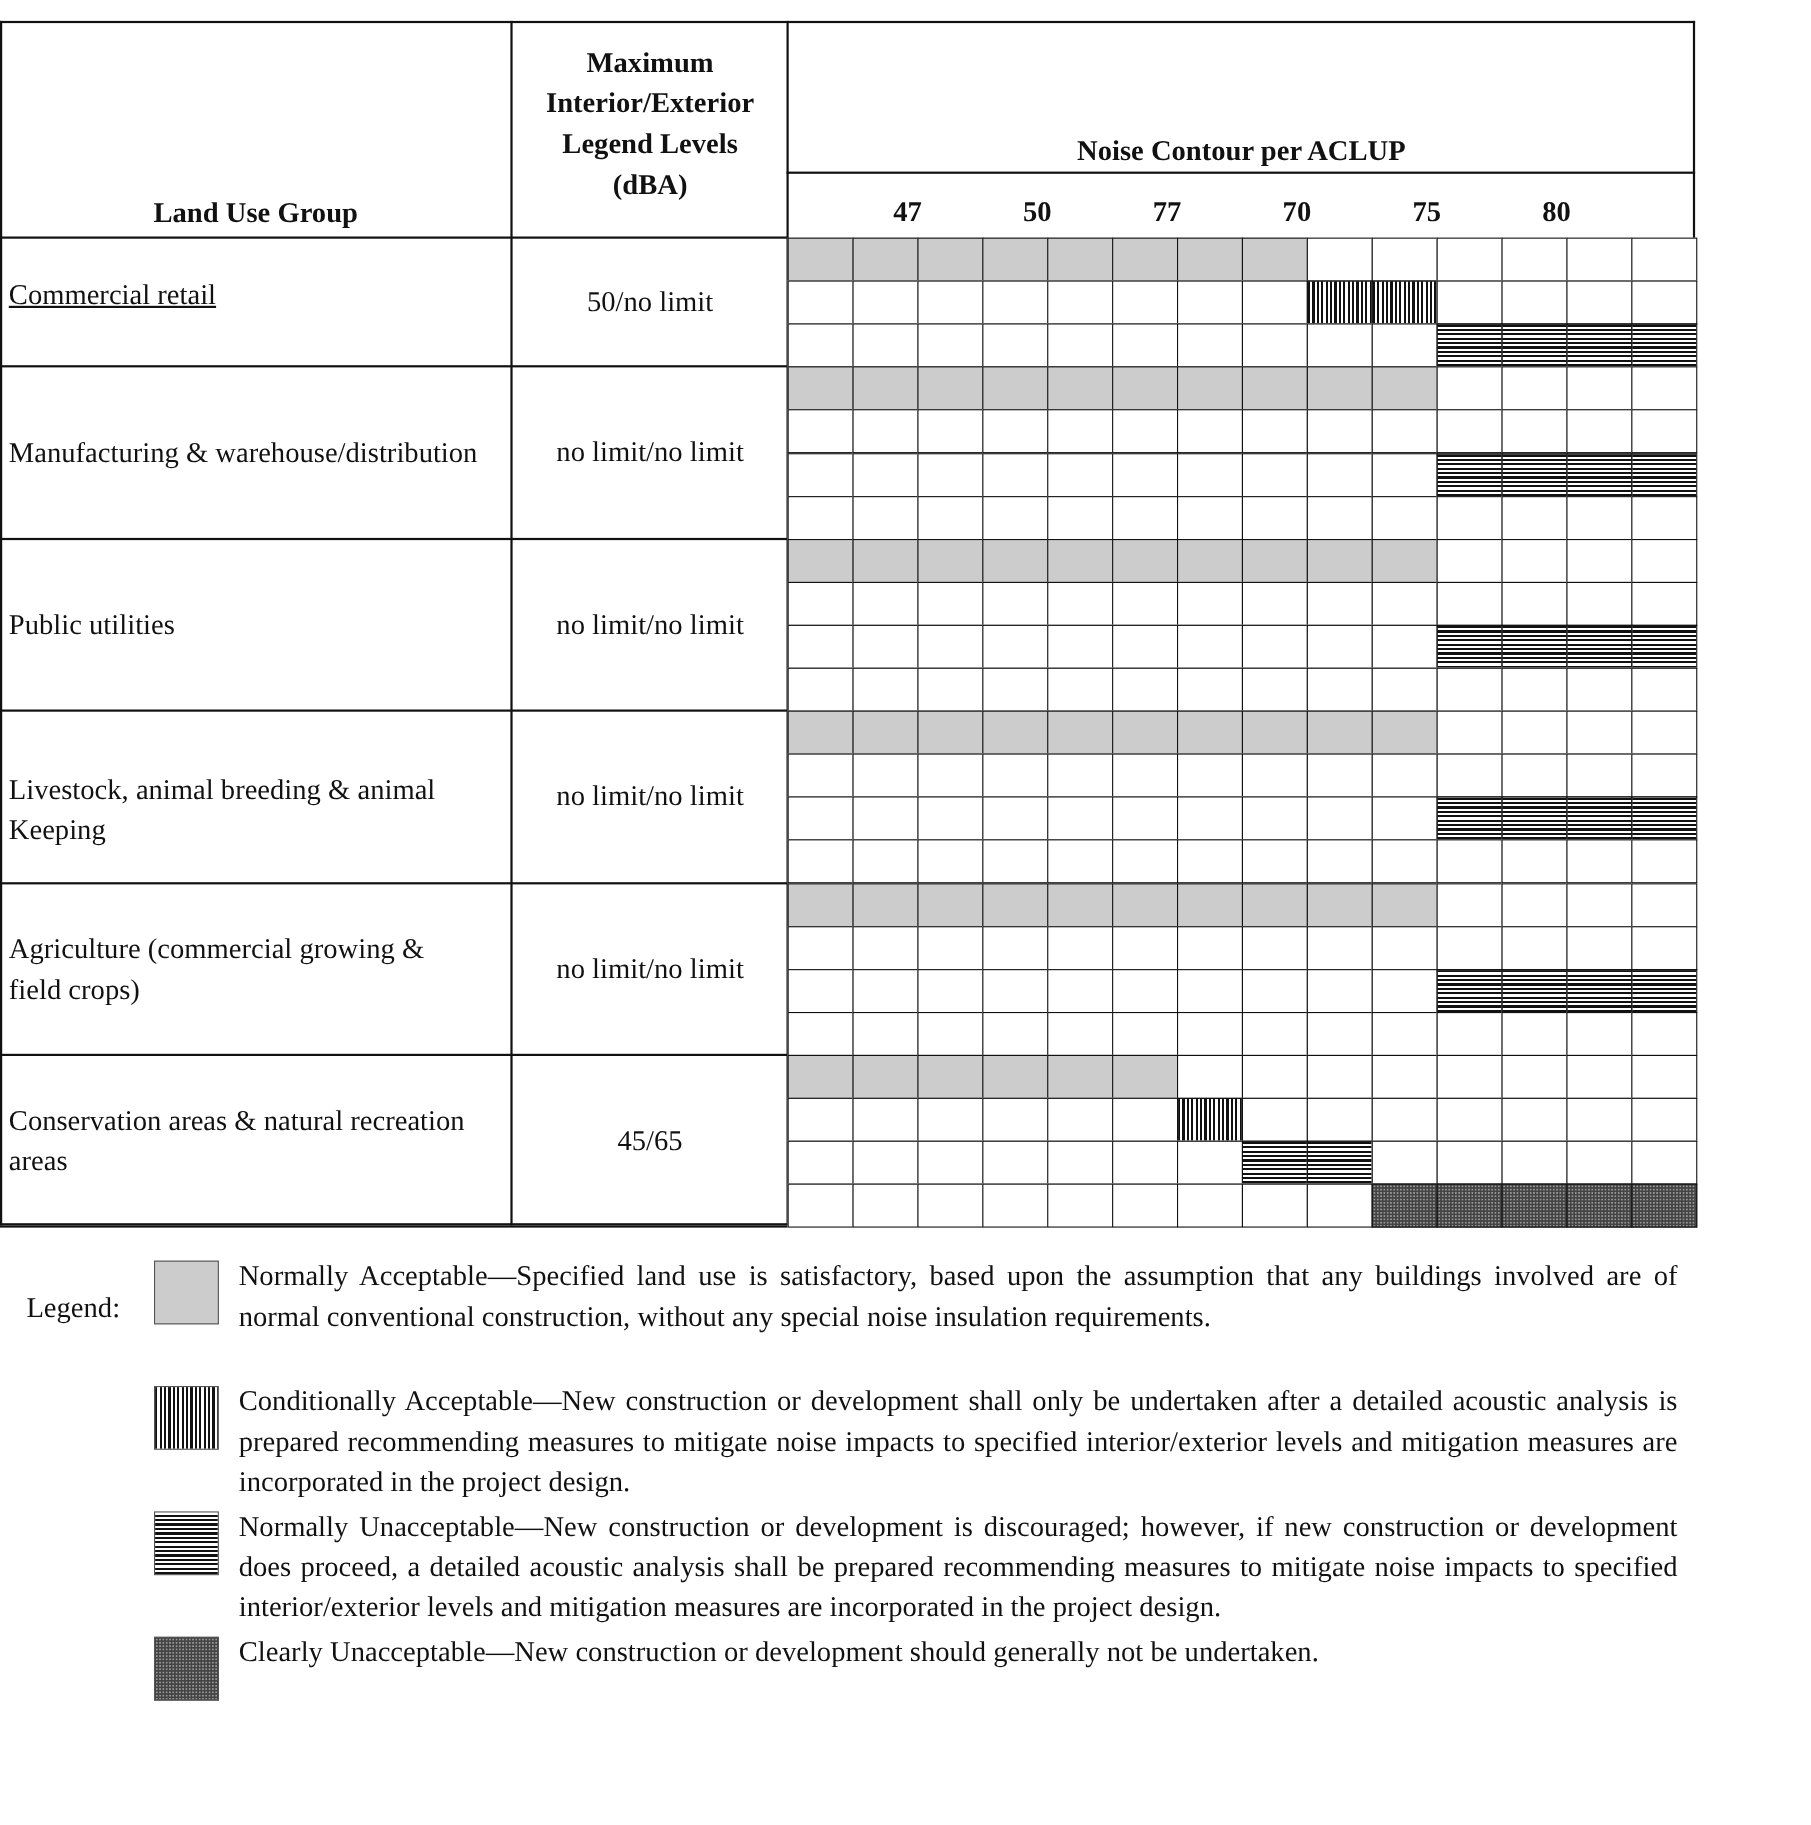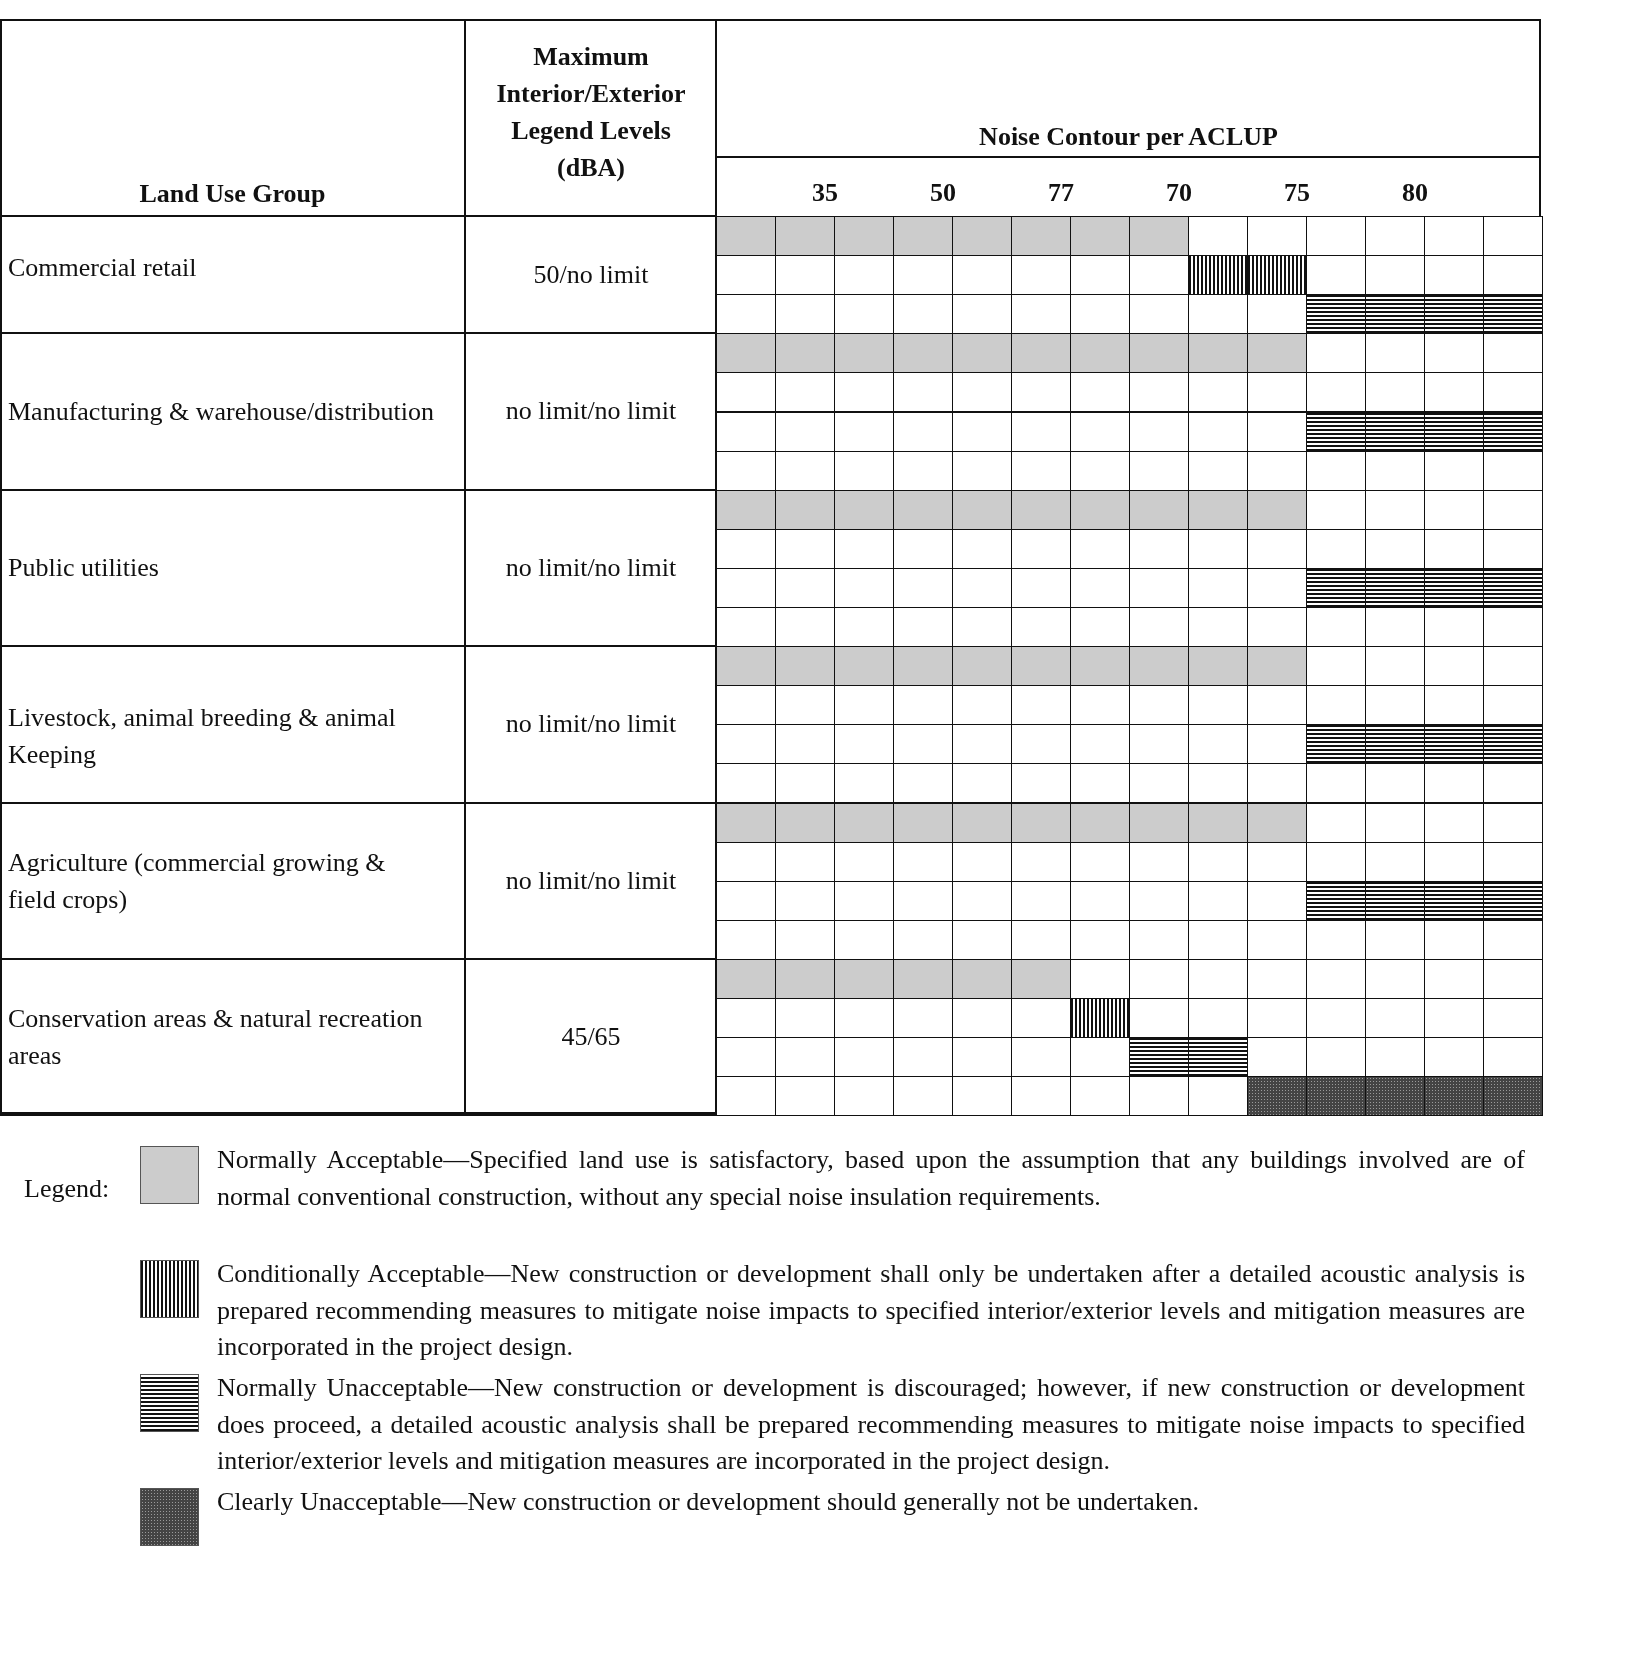--- a/index.html
+++ b/index.html
@@ -39,30 +39,30 @@
 <div class="abs hdr" style="left:466px;top:38px;width:250px;">
   <div>Maximum</div>
   <div>Interior/Exterior</div>
   <div>Legend Levels</div>
   <div>(dBA)</div>
 </div>
 
 <div class="abs hdr" style="left:716px;top:118px;width:825px;">Noise Contour per ACLUP</div>
 
 <div id="ticks">
-    <div class="tick" style="left: 795px;">35</div>
+    <div class="tick" style="left: 795px;">47</div>
     <div class="tick" style="left: 913px;">50</div>
     <div class="tick" style="left: 1031px;">77</div>
     <div class="tick" style="left: 1149px;">70</div>
     <div class="tick" style="left: 1267px;">75</div>
     <div class="tick" style="left: 1385px;">80</div>
   </div>
 
 <div id="groups">
-    <div class="landuse" style="top: 216px; height: 102px;">
+    <div class="landuse" style="top: 216px; height: 102px; text-decoration: underline;">
       <span style="width: 450px;">Commercial retail</span>
     </div>
     <div class="limits" style="top: 216px; height: 117.3px;">50/no limit</div>
     <div class="line-h" style="left: 0px; top: 332.3px; width: 716px;"></div>
     <div class="landuse" style="top: 333.3px; height: 156.4px;">
       <span style="width: 430px;">Manufacturing &amp; warehouse/distribution</span>
     </div>
     <div class="limits" style="top: 333.3px; height: 156.4px;">no limit/no limit</div>
     <div class="line-h" style="left: 0px; top: 488.7px; width: 716px;"></div>
     <div class="landuse" style="top: 489.7px; height: 156.4px;">

